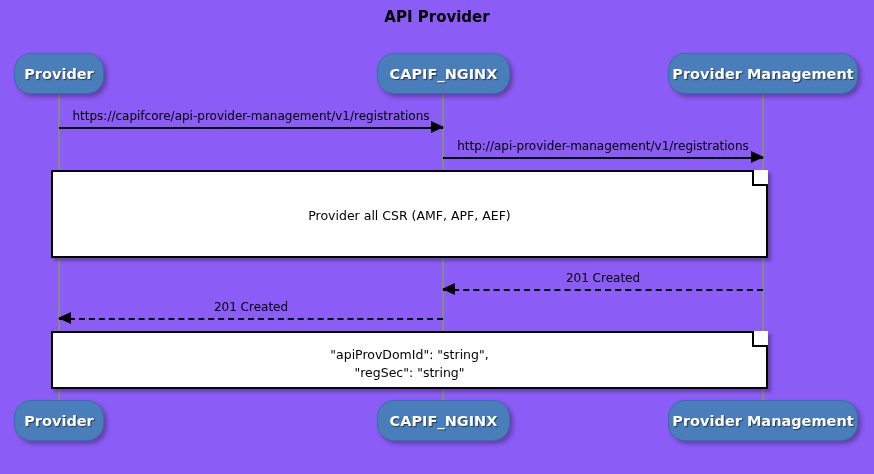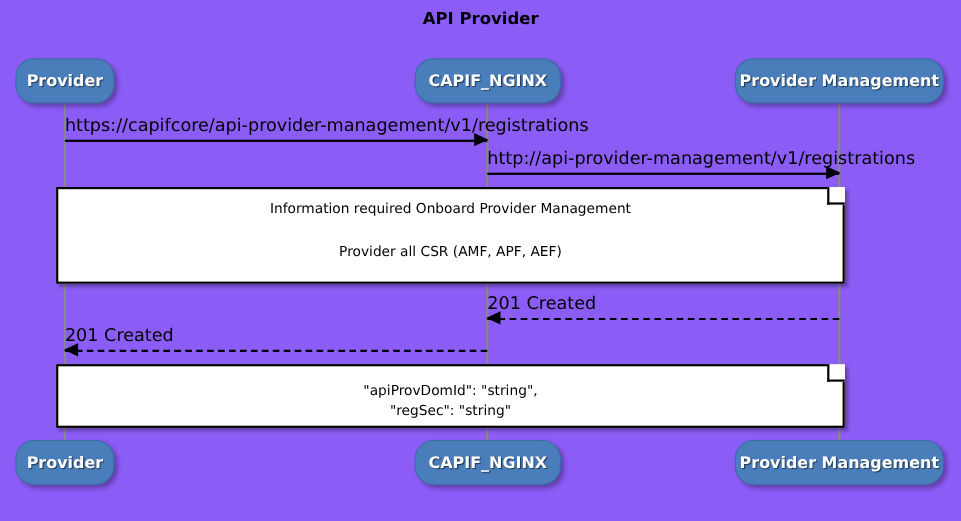--- a/index.html
+++ b/index.html
@@ -71,22 +71,22 @@
     border-top: 2px solid #000000;
     width: 100%;
   }
   .msg.dashed .line {
     border-top: 2px dashed #000000;
   }
   .msg .label {
     position: absolute;
     bottom: 4px;
     width: 100%;
-    text-align: left;
-    font-size: 16px;
+    text-align: center;
+    font-size: 12px;
     color: #000000;
     white-space: nowrap;
   }
   .arrowhead {
     position: absolute;
     width: 0;
     height: 0;
     top: -6px;
   }
   .arrowhead.right {
@@ -183,21 +183,20 @@
   <div class="msg" style="left:443px; top:157px; width:320px;">
     <div class="line"></div>
     <div class="arrowhead right"></div>
     <div class="label">http://api-provider-management/v1/registrations</div>
   </div>
 
   <div class="note" style="left:51px; top:170px; width:717px; height:88px;">
     <div class="dogear-cut"></div>
     <div class="dogear"></div>
     <div class="note-body" style="top:12px;">
-      <span class="note-line">Information required Onboard Provider Management</span>
       <span class="note-line" style="height:26px;">&nbsp;</span>
       <span class="note-line">Provider all CSR (AMF, APF, AEF)</span>
     </div>
   </div>
 
   <div class="msg dashed" style="left:443px; top:289px; width:320px;">
     <div class="line"></div>
     <div class="arrowhead left"></div>
     <div class="label">201 Created</div>
   </div>

